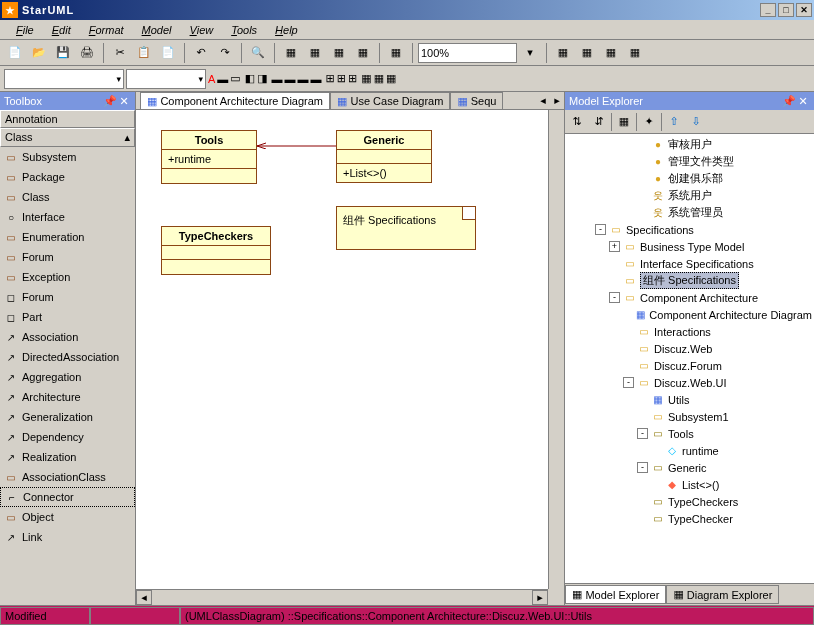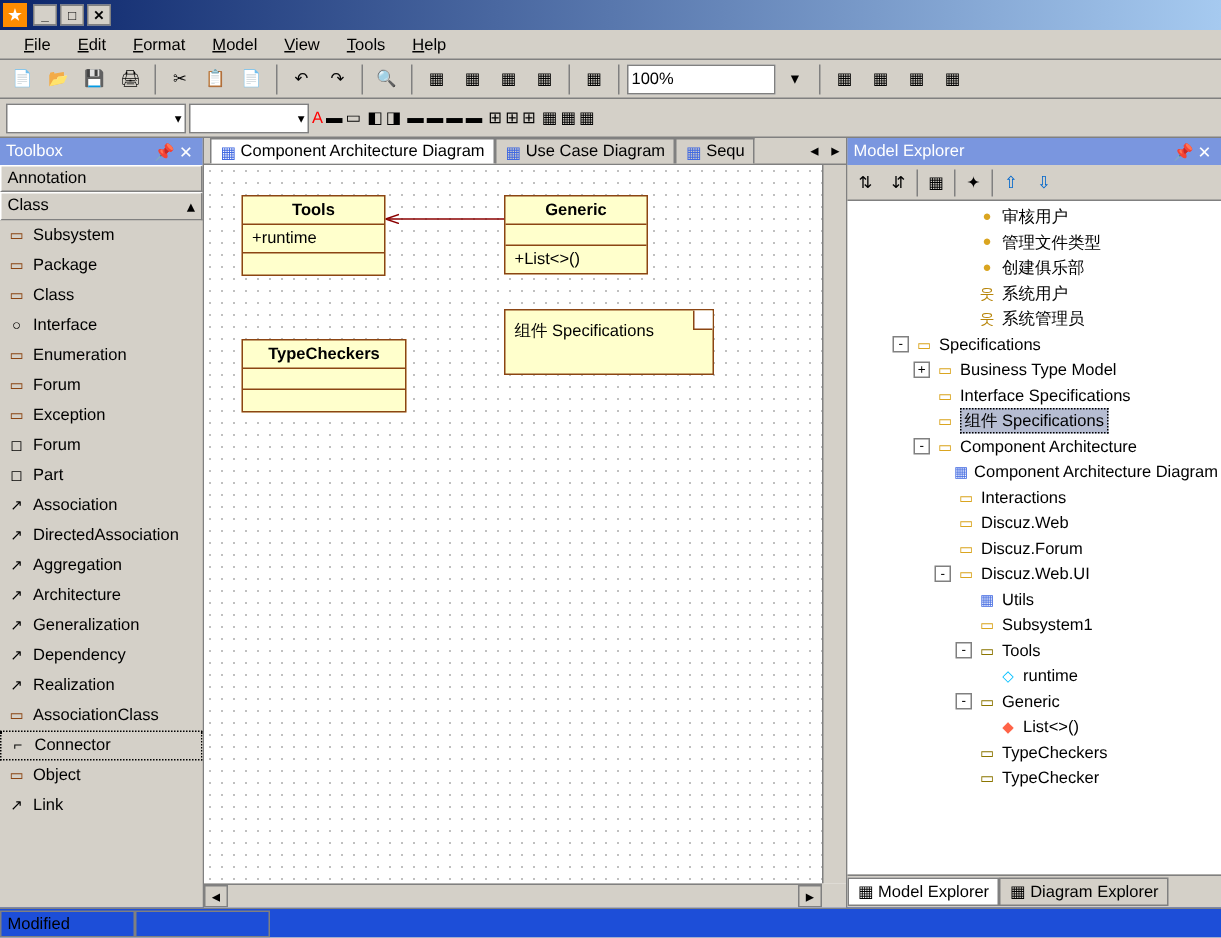--- a/index.html
+++ b/index.html
@@ -3,21 +3,21 @@
 <meta charset="utf-8">
 <style>
 * { box-sizing: border-box; margin: 0; padding: 0; font-family: Tahoma, Arial, sans-serif; font-size: 11px; }
 body { background: #d4d0c8; width: 814px; height: 625px; overflow: hidden; display: flex; flex-direction: column; }
 .titlebar { background: linear-gradient(to right, #0a246a, #a6caf0); height: 20px; display: flex; align-items: center; padding: 0 2px; color: #fff; font-weight: bold; }
 .titlebar .app-icon { width: 16px; height: 16px; background: #ff8c00; margin-right: 4px; display:flex;align-items:center;justify-content:center;font-size:10px; }
 .titlebar .title { flex: 1; letter-spacing: 1px; }
 .titlebar .winbtns { display: flex; gap: 2px; }
 .titlebar .winbtn { width: 16px; height: 14px; background: #d4d0c8; border: 1px solid #808080; display: flex; align-items: center; justify-content: center; font-size: 9px; color: #000; }
 .menubar { background: #d4d0c8; height: 20px; display: flex; align-items: center; padding: 0 8px; gap: 2px; border-bottom: 1px solid #808080; }
-.menubar .menu-item { padding: 2px 8px; cursor: default; }
+.menubar .menu-item { padding: 2px 8px; cursor: default; font-style: italic; }
 .menubar .menu-item u { text-decoration: underline; }
 .toolbar { background: #d4d0c8; height: 26px; display: flex; align-items: center; padding: 0 4px; gap: 2px; border-bottom: 1px solid #808080; }
 .toolbar .sep { width: 1px; height: 20px; background: #808080; margin: 0 3px; }
 .toolbar .tbtn { width: 22px; height: 22px; display: flex; align-items: center; justify-content: center; cursor: default; }
 .toolbar2 { background: #d4d0c8; height: 26px; display: flex; align-items: center; padding: 0 4px; gap: 2px; border-bottom: 1px solid #808080; }
 .toolbar2 .ddl { border: 1px solid #808080; background: #fff; height: 20px; padding: 0 16px 0 4px; display: flex; align-items: center; position: relative; min-width: 80px; color:#808080; }
 .toolbar2 .ddl::after { content: "▾"; position: absolute; right: 2px; font-size: 9px; color:#000; }
 .zoom-input { border: 1px solid #808080; background: #fff; height: 20px; padding: 0 2px; width: 99px; display:flex; align-items:center; }
 .main-area { flex: 1; display: flex; overflow: hidden; }
 .toolbox-panel { width: 136px; background: #d4d0c8; border-right: 1px solid #808080; display: flex; flex-direction: column; }
@@ -47,30 +47,31 @@
 .me-toolbar { height: 24px; background: #d4d0c8; display: flex; align-items: center; padding: 0 2px; gap: 2px; border-bottom: 1px solid #808080; }
 .me-toolbar .tbtn { width: 20px; height: 20px; display: flex; align-items: center; justify-content: center; }
 .tree { flex: 1; overflow: auto; background: #fff; padding: 2px; }
 .tree-node { display: flex; align-items: center; height: 17px; white-space: nowrap; cursor: default; }
 .tree-node .expander { width: 11px; height: 11px; border: 1px solid #808080; display: inline-flex; align-items: center; justify-content: center; font-size: 9px; line-height: 1; margin-right: 3px; background:#fff; }
 .tree-node .expander.blank { border: none; background: transparent; }
 .tree-node .nicon { width: 14px; height: 14px; display: inline-flex; align-items: center; justify-content: center; margin-right: 3px; font-size: 10px; }
 .tree-node.selected .label { background: #b6bdd2; border: 1px dotted #000; padding: 0 2px; }
 .me-tabs { height: 22px; background: #d4d0c8; display: flex; align-items: center; border-top: 1px solid #808080; }
 .me-tab { border: 1px solid #808080; padding: 2px 6px; display: flex; align-items: center; gap: 3px; font-size: 10px; background:#fff; }
-.statusbar { height: 20px; background: #1d4ed8; border-top: 1px solid #808080; display: flex; align-items: center; }
+.statusbar { height: 20px; background: #be185d; border-top: 1px solid #808080; display: flex; align-items: center; }
 .statusbar .cell { border: 1px solid #808080; height: 18px; display: flex; align-items: center; padding: 0 4px; }
 .scroll-corner { position: absolute; bottom: 0; right: 0; width: 16px; height: 16px; background: #d4d0c8; } .ic-pkg { color:#8b4513; } .ic-class{color:#8b4513;}
 .ic-diag{color:#4169e1;}
 </style>
 </head>
 <body>
 
 <div class="titlebar">
   <div class="app-icon">★</div>
+  <div class="title">StarUML</div>
   <div class="winbtns">
     <div class="winbtn">_</div>
     <div class="winbtn">□</div>
     <div class="winbtn">✕</div>
   </div>
 </div>
 
 <div class="menubar" id="menubar">
     <div class="menu-item"><u>F</u>ile</div>
     <div class="menu-item"><u>E</u>dit</div>
@@ -432,13 +433,14 @@
           <span>▦</span>
           <span>Diagram Explorer</span>
         </div>
     </div>
   </div>
 </div>
 
 <div class="statusbar">
   <div class="cell" style="width:90px;">Modified</div>
   <div class="cell" style="width:90px;"></div>
+  <div class="cell" style="flex:1;">(UMLClassDiagram) ::Specifications::Component Architecture::Discuz.Web.UI::Utils</div>
 </div>
 
 </body></html>

